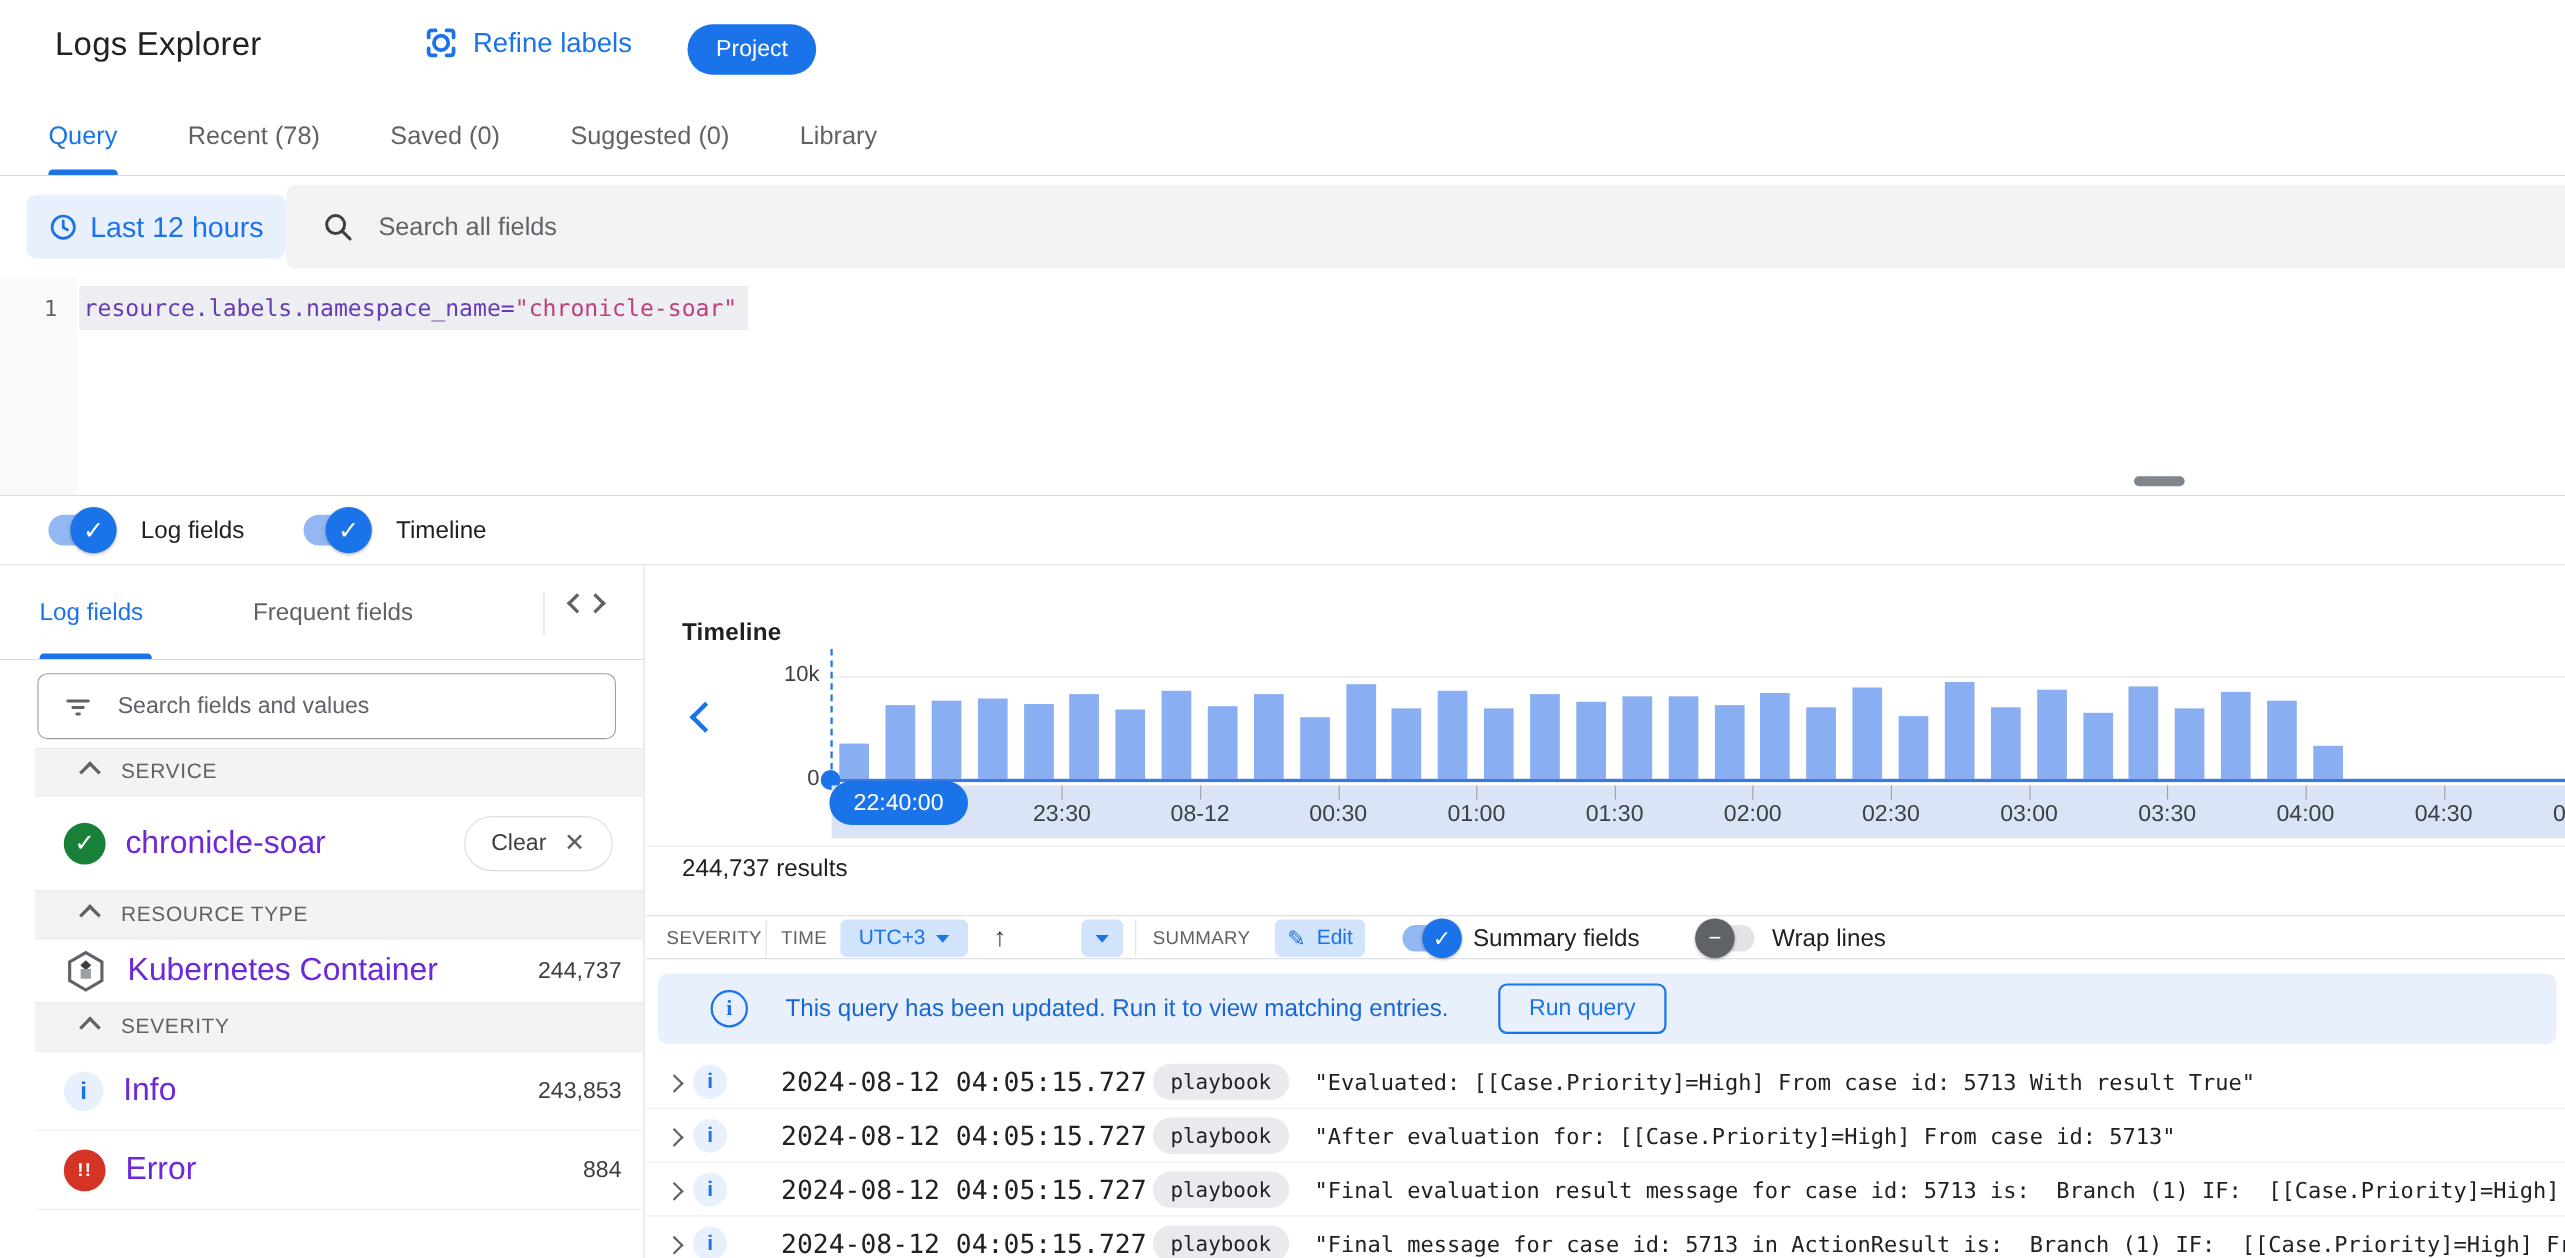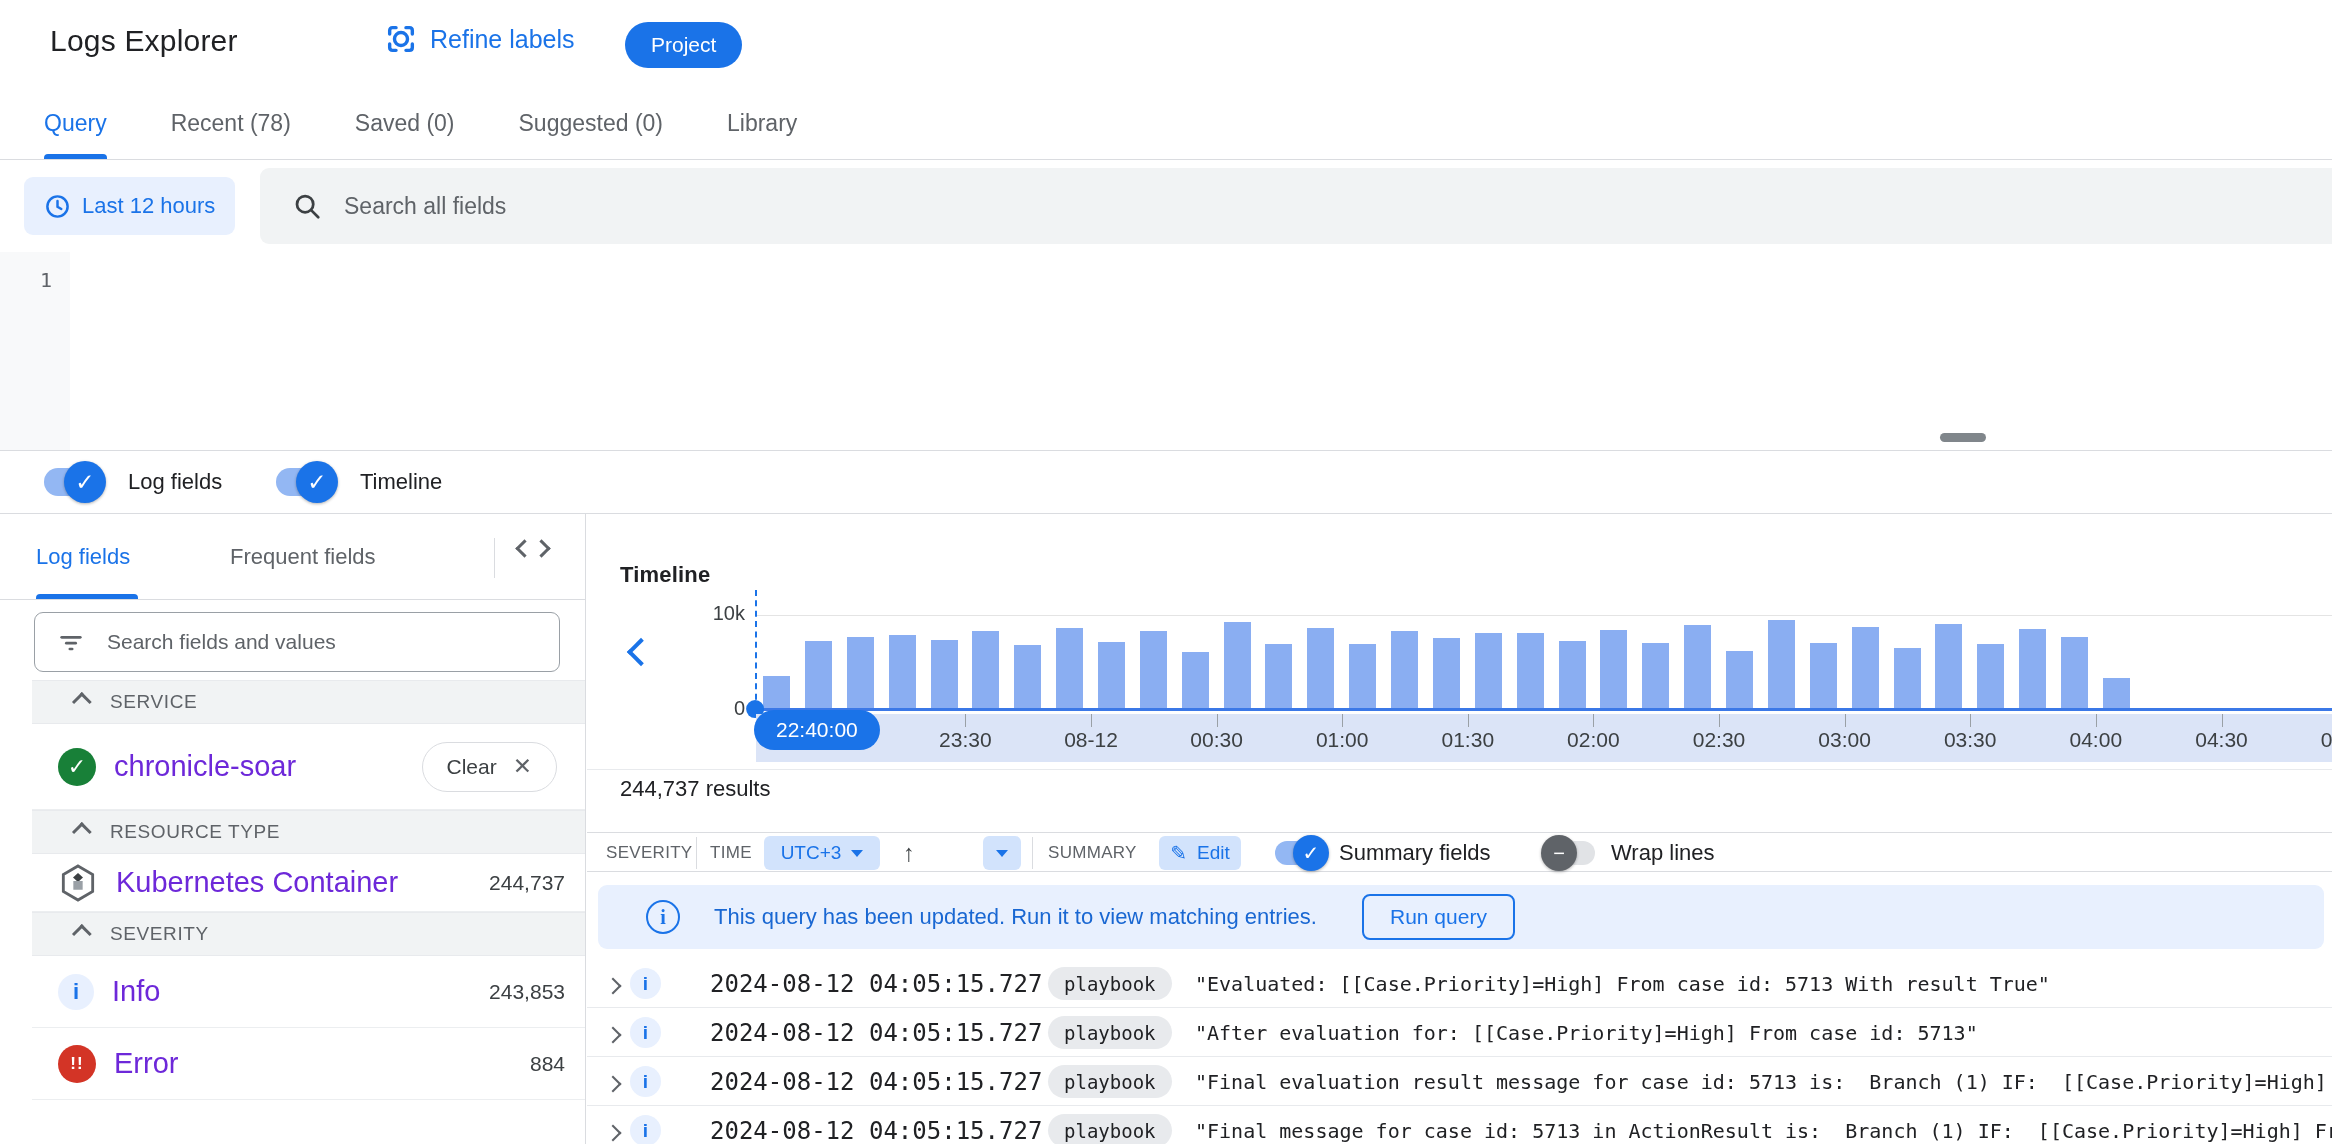--- a/index.html
+++ b/index.html
@@ -21,21 +21,21 @@
     display:flex; align-items:center; padding-left:44px; }
   .tab { position:relative; height:100%; display:flex; align-items:center; margin-right:64px;
     font-size:23px; color:#5f6368; cursor:pointer; }
   .tab.active { color:#1a73e8; }
   .tab.active::after { content:""; position:absolute; left:0; right:0; bottom:0; height:5px;
     background:#1a73e8; border-radius:4px 4px 0 0; }
 
   
   .query-bar { position:absolute; left:0; top:160px; width:2332px; height:92px; background:#fff; }
   .time-chip { position:absolute; left:24px; top:17px; height:58px; padding:0 20px; background:#e8f0fe;
-    border-radius:9px; display:flex; align-items:center; gap:11px; color:#1a73e8; font-size:22px; cursor:pointer; }
+    border-radius:9px; display:flex; align-items:center; gap:11px; color:#1a73e8; font-size:26px; cursor:pointer; }
   .search-all { position:absolute; left:260px; top:8px; right:0; height:76px; background:#f1f3f4;
     border-radius:9px 0 0 9px; display:flex; align-items:center; padding-left:32px; gap:22px; }
   .search-all input { border:none; outline:none; background:transparent; font-size:23px; color:#202124; width:1500px;
     font-family:"Liberation Sans",sans-serif; }
   .search-all input::placeholder { color:#5f6368; }
 
   
   .editor { position:absolute; left:0; top:252px; width:2332px; height:199px; background:#fff; border-bottom:1px solid #dadce0; }
   .gutter { position:absolute; left:0; top:0; width:70px; height:100%; background:#f8f9fa; }
   .line-no { position:absolute; left:0; top:8px; width:52px; text-align:right; font-size:20px; color:#5f6368; line-height:40px;}
@@ -199,20 +199,25 @@
       <circle cx="10.5" cy="10.5" r="6.5" fill="none" stroke="#3c4043" stroke-width="2.2"></circle>
       <path d="M15.5 15.5 L21 21" stroke="#3c4043" stroke-width="2.2" stroke-linecap="round"></path>
     </svg>
     <input type="text" placeholder="Search all fields" style="">
   </div>
 </div>
 
 <div class="editor">
   <div class="gutter"></div>
   <div class="line-no mono">1</div>
+  <div class="code-line mono">
+      <span class="tok-key">resource.labels.namespace_name</span>
+      <span class="tok-op">=</span>
+      <span class="tok-str">"chronicle-soar"</span>
+    </div>
   <div class="resize-handle"></div>
 </div>
 
 <div class="toggles-row">
   <div class="toggle-group" style="left:44px;">
     <span class="toggle on">
       <span class="track"></span>
       <span class="thumb">✓</span>
     </span>
     <span class="toggle-label">Log fields</span>

